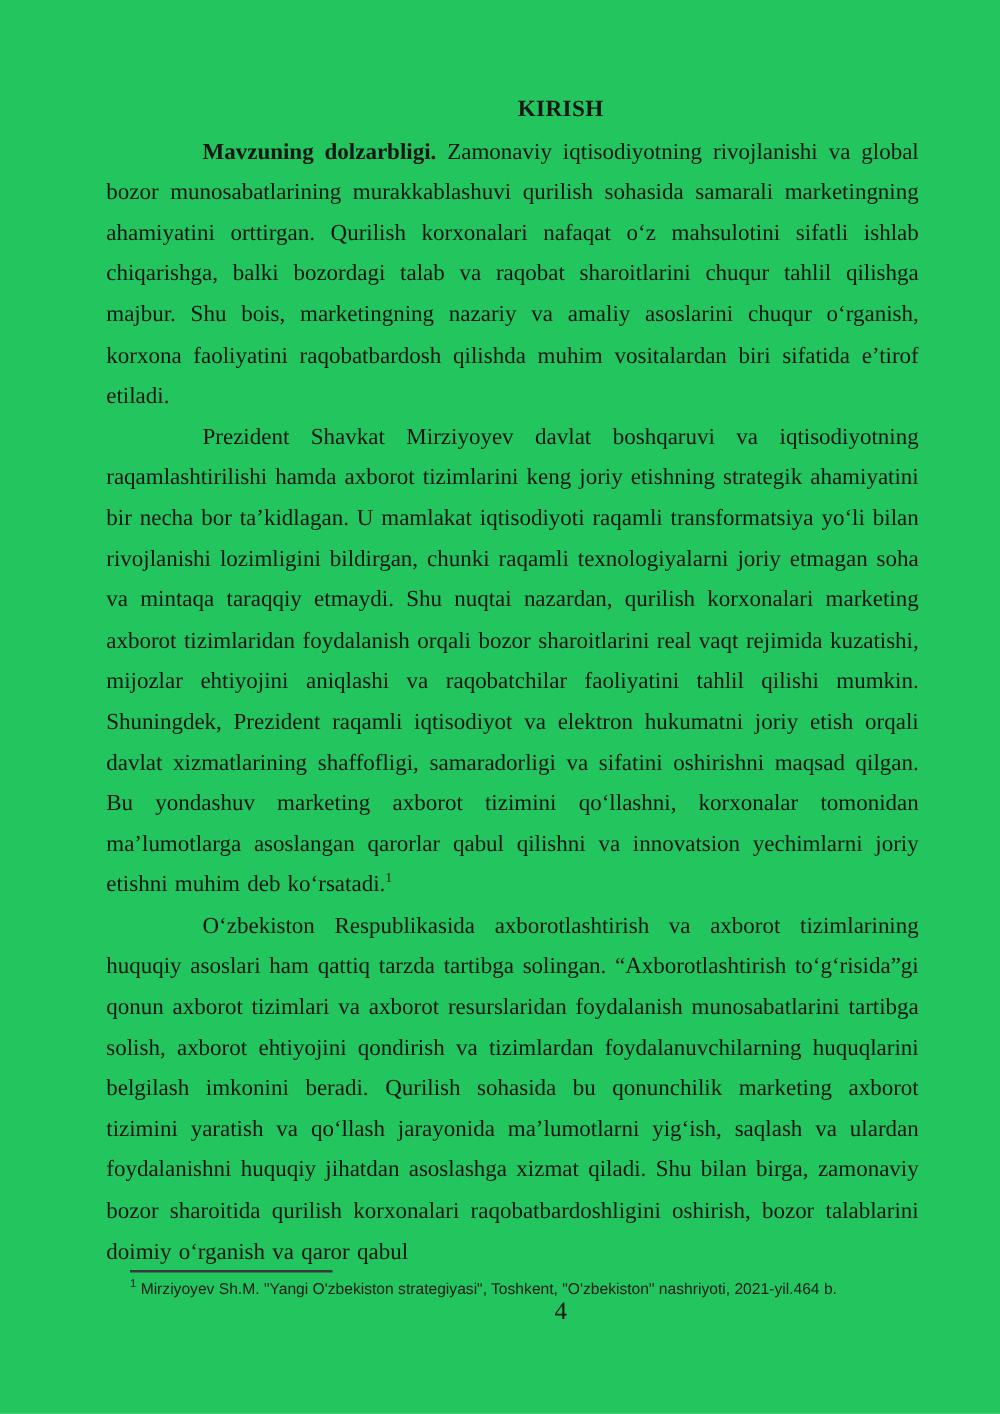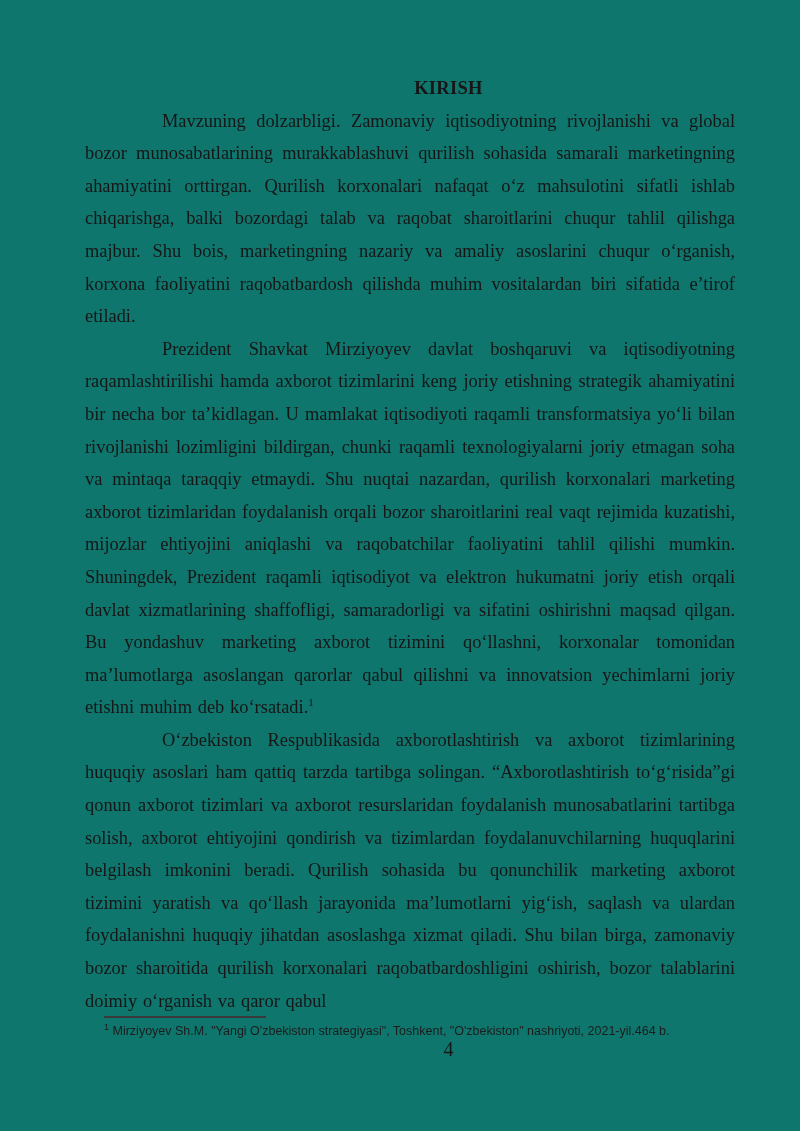--- a/index.html
+++ b/index.html
@@ -8,21 +8,21 @@
     height: 1131px;
     background: #ffffff;
     position: relative;
     overflow: hidden;
     font-family: "Liberation Serif", "DejaVu Serif", serif;
     color: #161616;
   }
   .page {
     position: absolute;
     inset: 0;
-    background: #0f766e;
+    background: #22c55e;
   }
   .content {
     position: absolute;
     left: 85px;
     top: 72px;
     width: 650px;
     height: 948px;
     overflow: hidden;
   }
   .doc-title {
@@ -36,21 +36,21 @@
   }
   .para {
     margin: 0;
     font-size: 18.4px;
     line-height: 32.6px;
     text-align: justify;
     text-indent: 77px;
     word-spacing: 1.2px;
   }
   .para .lead {
-    font-weight: normal;
+    font-weight: bold;
   }
   .fn-ref {
     font-size: 11px;
     line-height: 0;
     vertical-align: super;
   }
   .footnote-area {
     position: absolute;
     left: 104px;
     top: 1016px;

